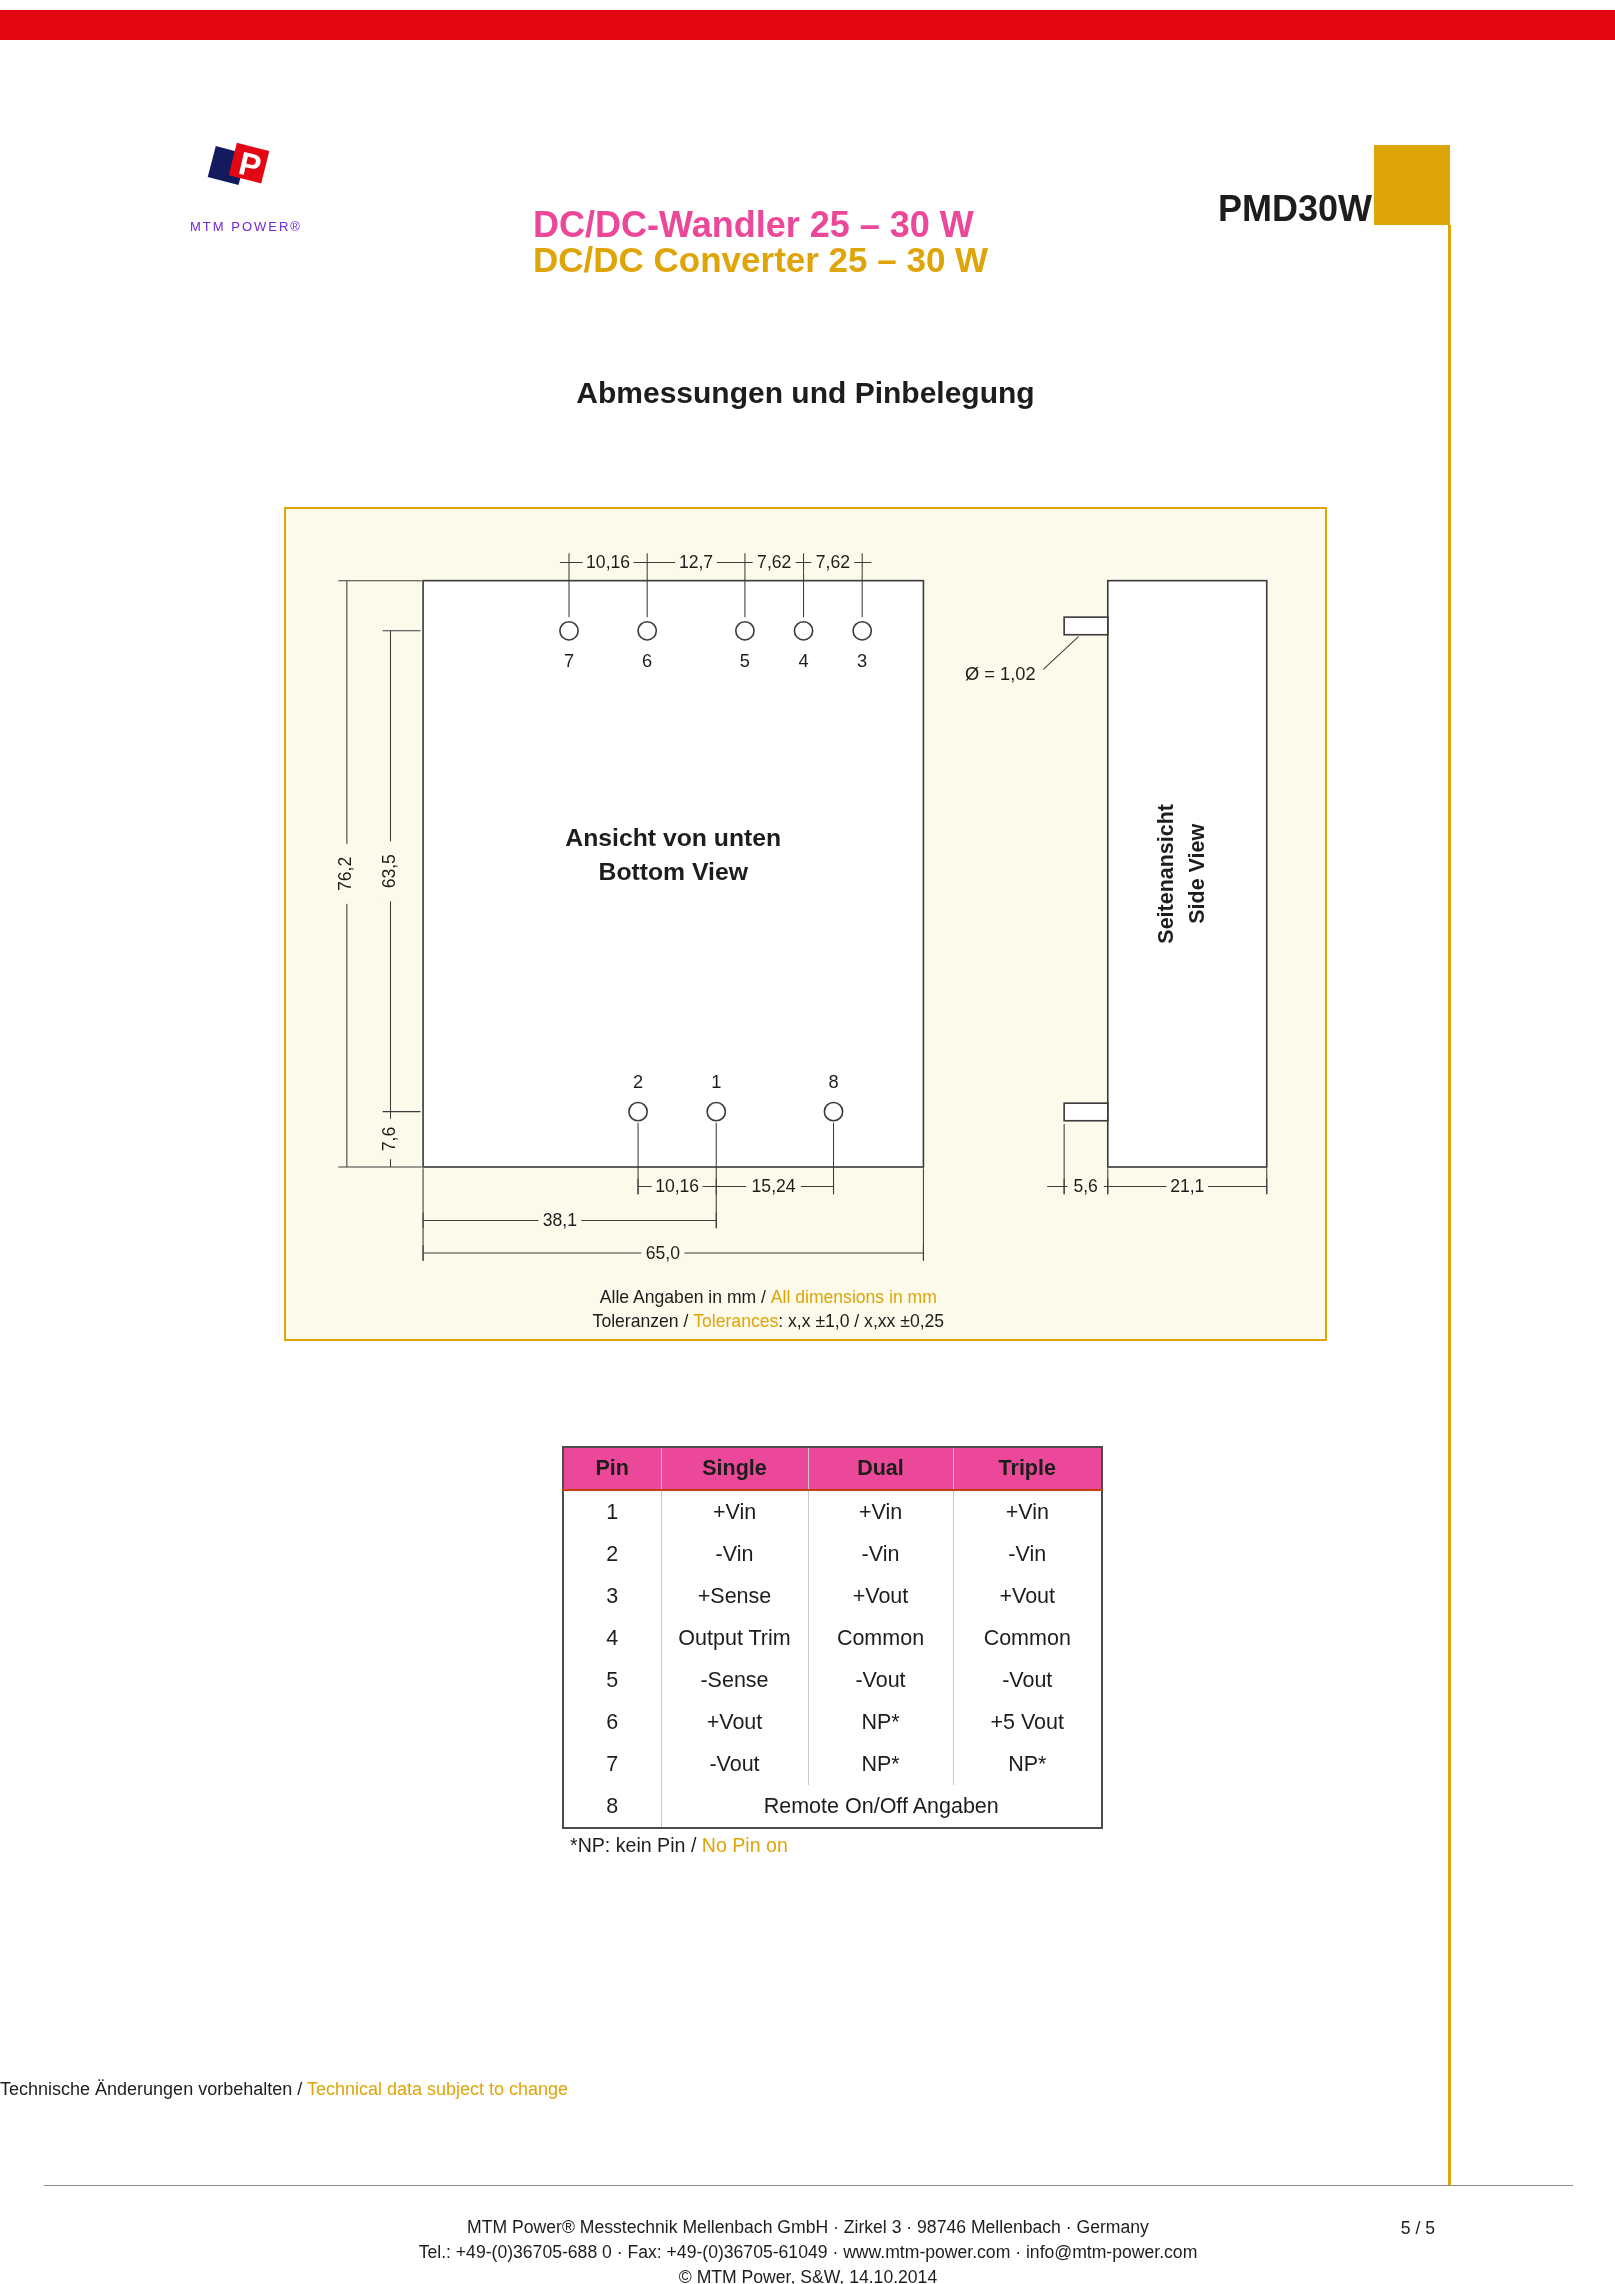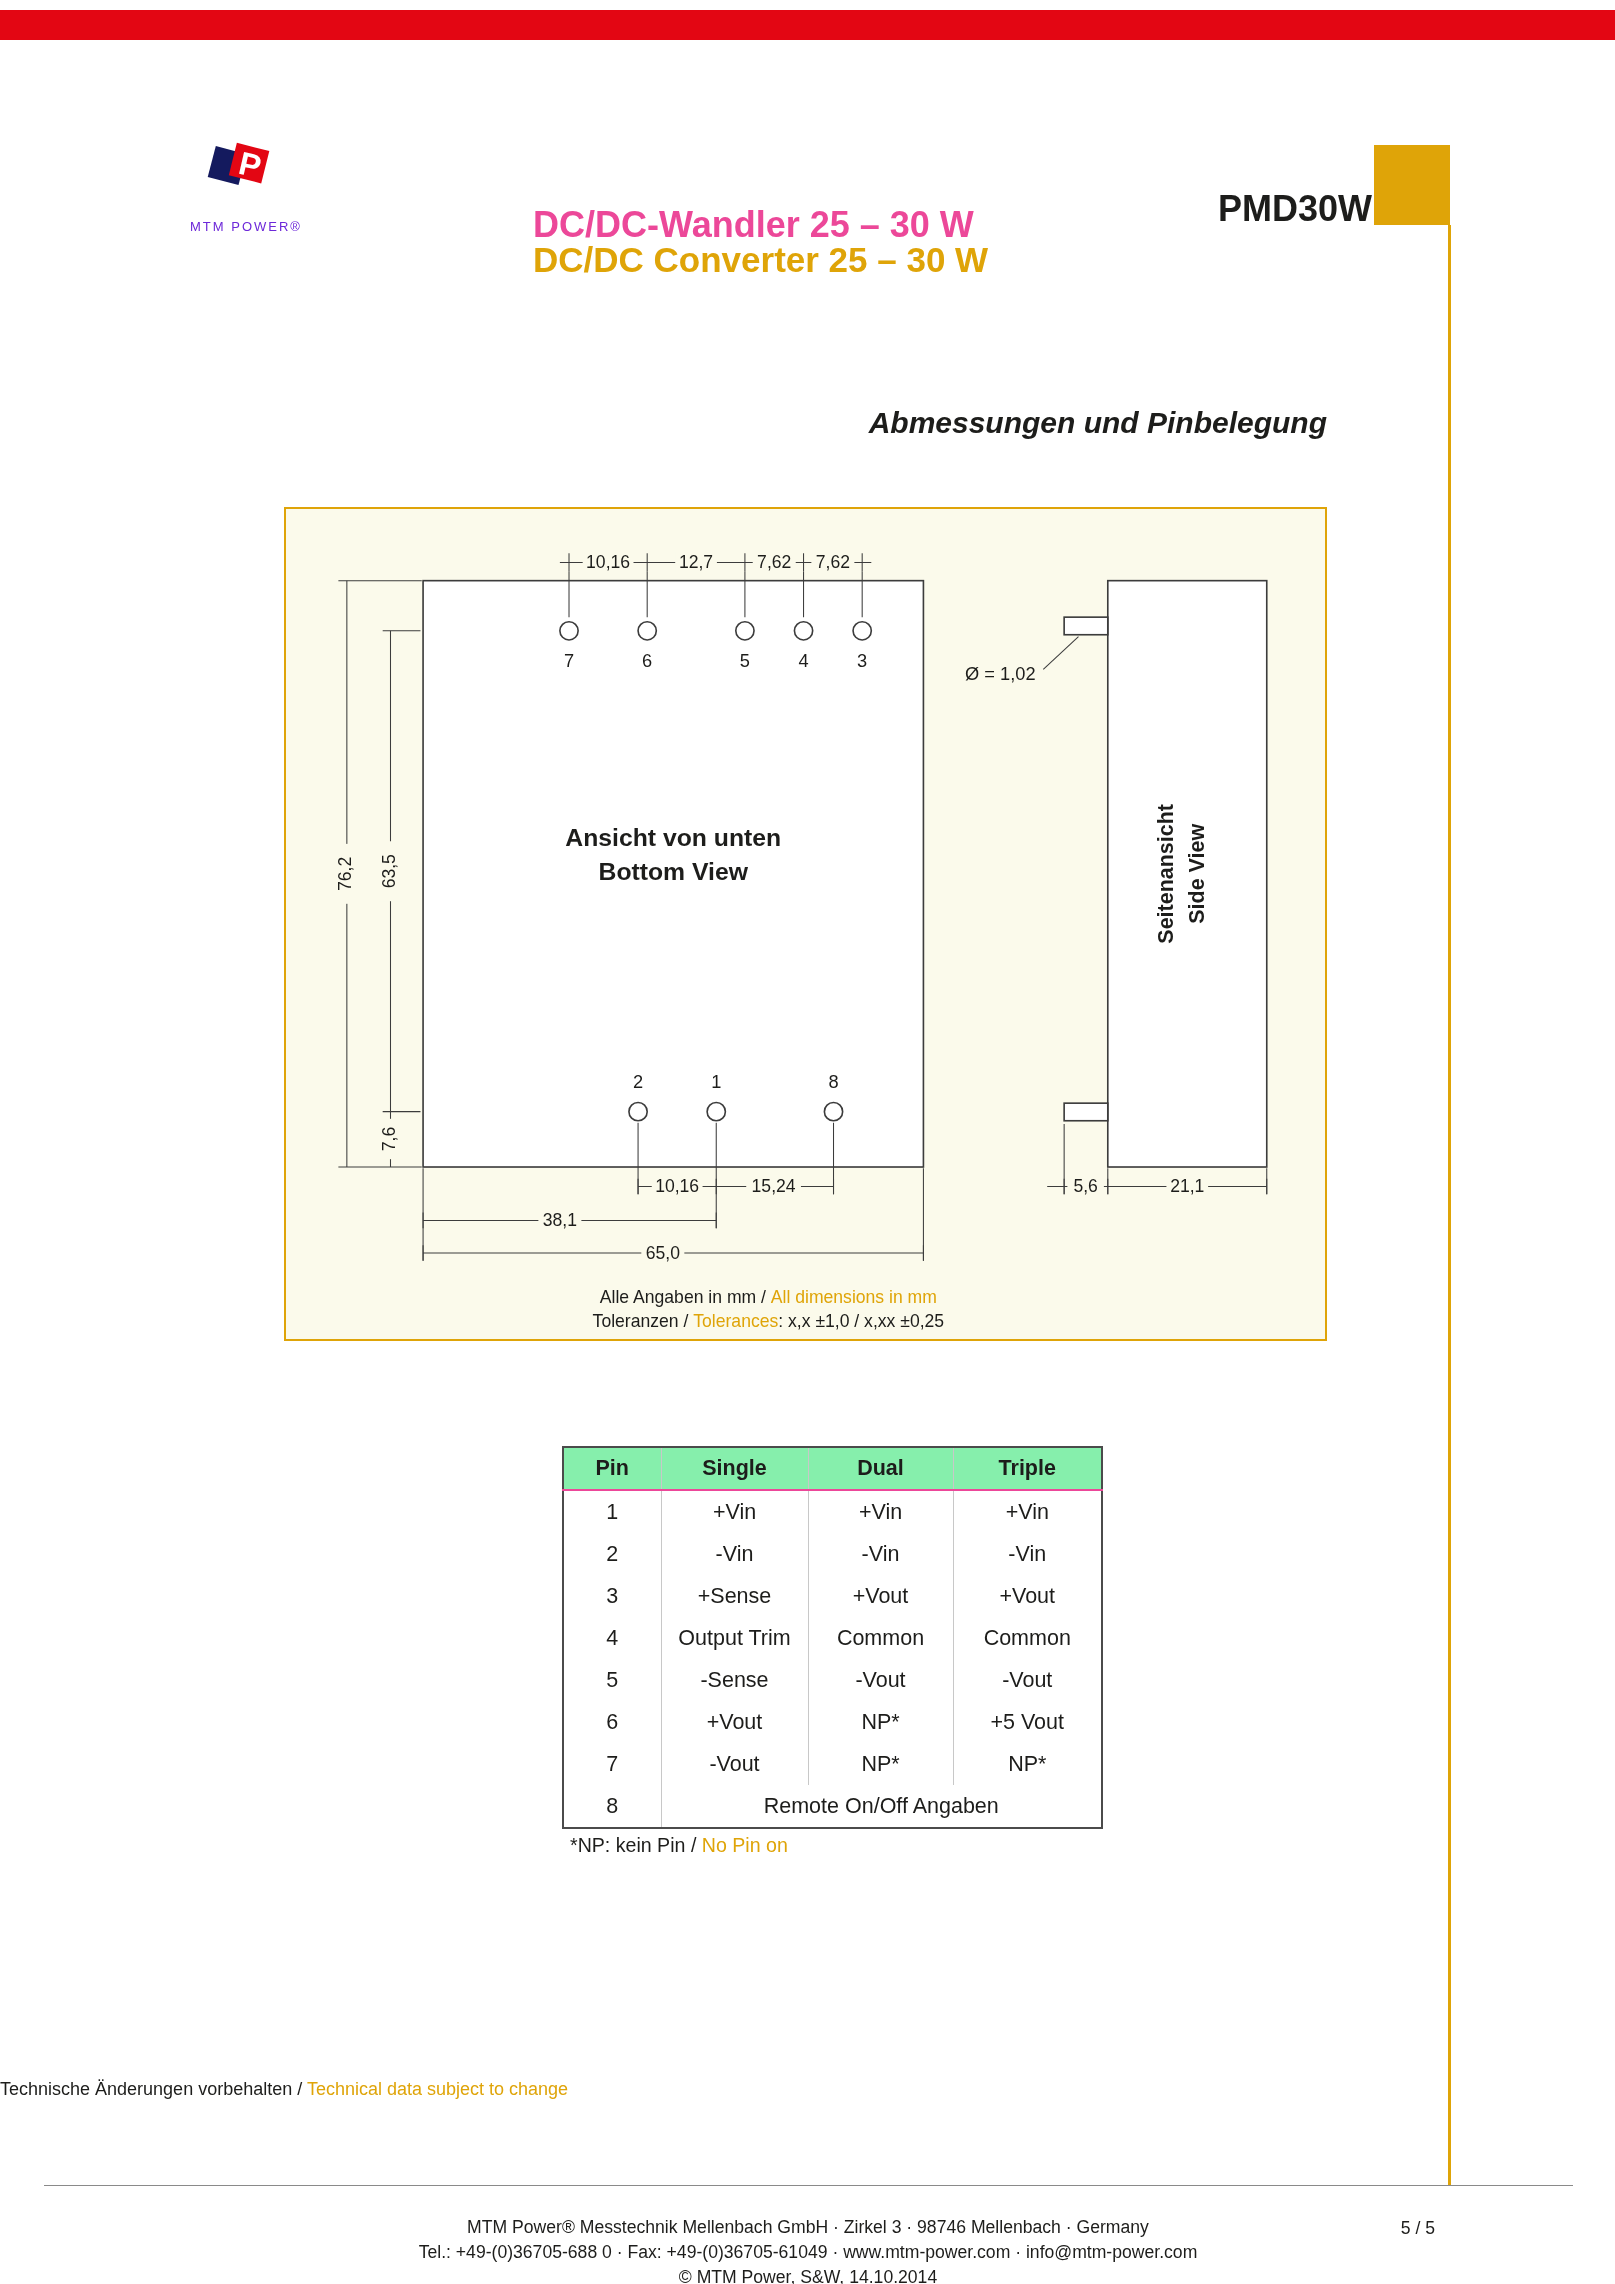--- a/index.html
+++ b/index.html
@@ -8,41 +8,41 @@
   .redbar{position:absolute;top:10.4px;left:0;width:100%;height:30px;background:#e30613;}
   
   .logo{position:absolute;left:196px;top:138px;width:98px;}
   .logo-caption{position:absolute;left:190px;top:219px;font-size:13px;letter-spacing:2px;color:#6d28d9;}
   .title-de{position:absolute;left:533px;top:204px;font-size:36px;font-weight:bold;color:#ec4899;}
   .title-en{position:absolute;left:533px;top:240px;font-size:35px;font-weight:bold;color:#dfa408;}
   .product{position:absolute;right:244px;top:188px;font-size:36px;font-weight:bold;color:#1d1d1b;}
   .goldsquare{position:absolute;left:1374px;top:145px;width:76px;height:80px;background:#dfa408;}
   .goldline{position:absolute;left:1448px;top:225px;width:2.6px;height:1960px;background:#dfa408;}
   
-  .sect{position:absolute;left:284px;top:406px;width:1043px;text-align:right;font-style:italic;}
+  .sect{position:absolute;left:284px;top:376px;width:1043px;text-align:center;}
   .sect-de{font-size:30px;font-weight:bold;color:#1d1d1b;}
   .sect-en{font-size:29px;font-weight:bold;color:#dfa408;margin-top:6.5px;}
   
   .drawbox{position:absolute;left:284px;top:507px;width:1039px;height:830px;
            background:#fbfaeb;border:2px solid #dfa408;}
   .drawing-svg{position:absolute;left:0;top:0;}
   .drawing-svg text{fill:#1d1d1b;font-family:"Liberation Sans",sans-serif;}
   .outline{fill:#ffffff;stroke:#3c3c3c;stroke-width:2.5;}
   .dim{stroke:#3c3c3c;stroke-width:1.6;fill:none;}
   .lblbg{fill:#fbfaeb;}
   .d27{font-size:27px;}
   .d28{font-size:28px;}
   .dbold38{font-size:38px;font-weight:bold;}
   .dbold33{font-size:33px;font-weight:bold;}
   .sgold{fill:#dfa408;}
   
   .tablewrap{position:absolute;left:562px;top:1446px;}
   .pin-table{border-collapse:collapse;table-layout:fixed;width:540px;border:2px solid #4b4b4b;background:#fff;}
-  .pin-table th{height:39px;font-size:21.5px;font-weight:bold;background:#86efac;
-                border-bottom:2px solid #ec4899;text-align:center;}
+  .pin-table th{height:39px;font-size:21.5px;font-weight:bold;background:#ec4899;
+                border-bottom:2px solid #c2410c;text-align:center;}
   .pin-table td{height:40px;font-size:21.5px;text-align:center;}
   .pin-table th + th,.pin-table td + td{border-left:1.3px solid #c8c8c8;}
   .footnote{position:absolute;left:570px;top:1834px;font-size:19.6px;}
   .gold{color:#dfa408;}
   
   .technote{position:absolute;left:0;top:2079px;width:100%;text-align:left;font-size:18px;}
   .rule{position:absolute;left:44px;top:2185px;width:1529px;height:1.3px;background:#8a8a8a;}
   .footer{position:absolute;left:0;top:2215px;width:100%;text-align:center;font-size:17.6px;line-height:25px;color:#1d1d1b;}
   .pagenum{position:absolute;right:181px;top:2218px;font-size:17.6px;}
 </style>

